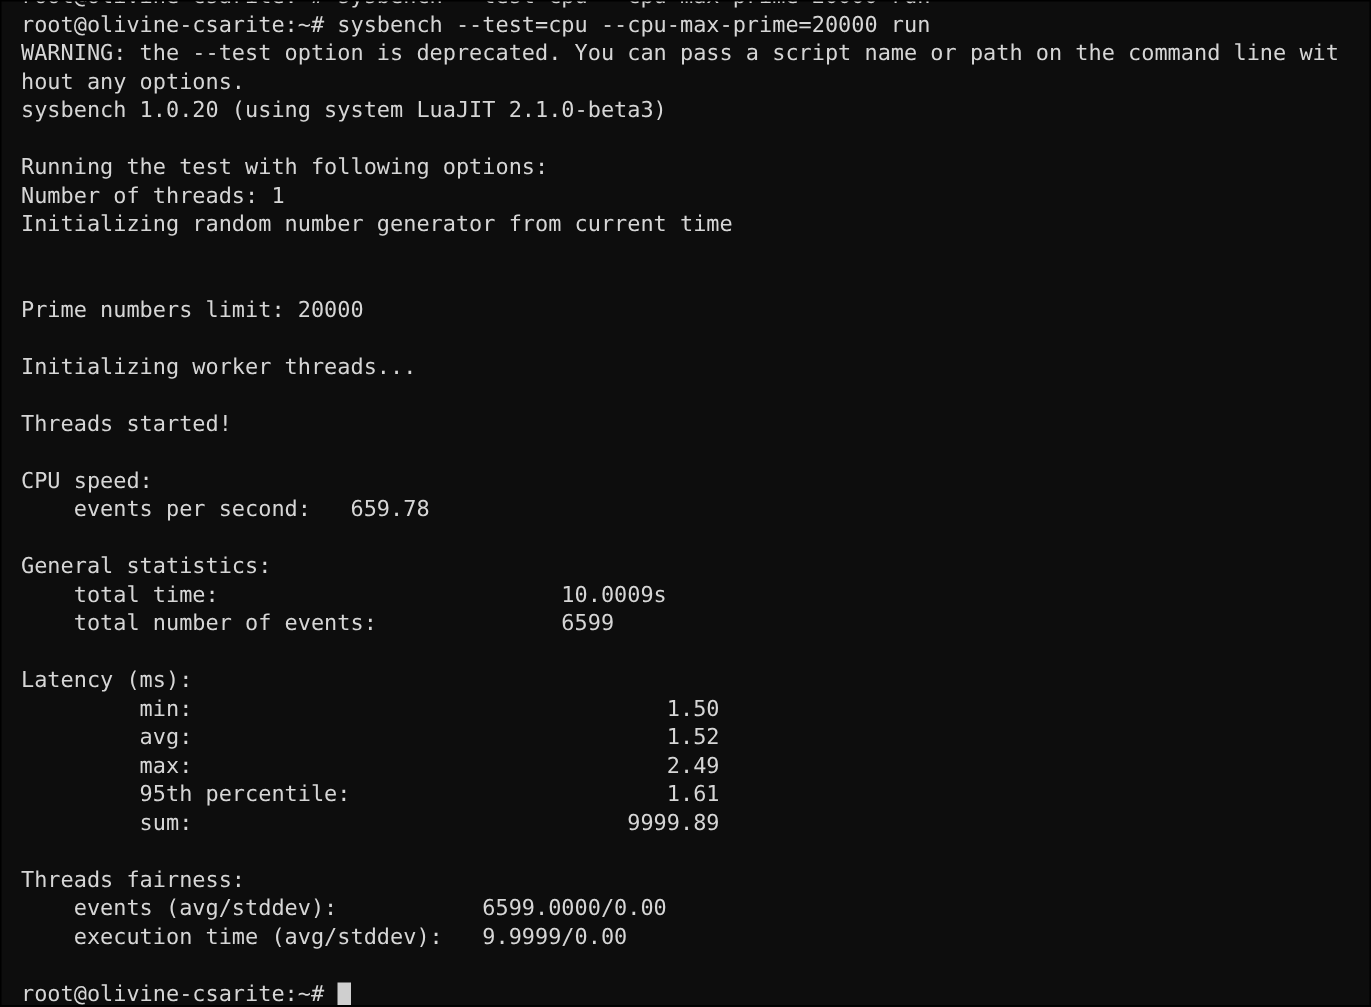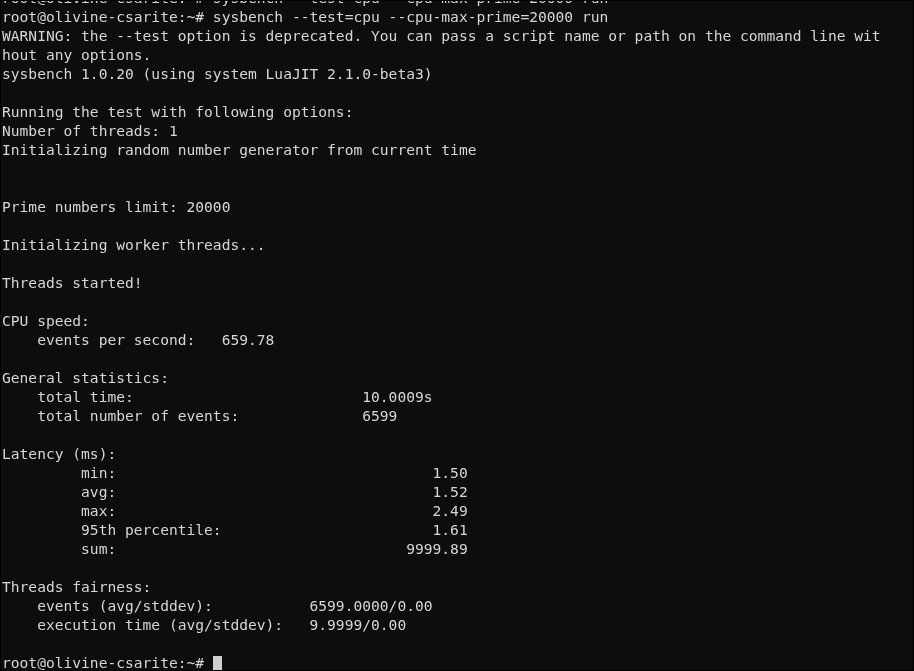--- a/index.html
+++ b/index.html
@@ -31,21 +31,21 @@
     font-size: 14.6px;
     line-height: 19px;
     letter-spacing: 0px;
     color: #d6d6d6;
     white-space: pre;
     -webkit-font-smoothing: none;
   }
   .line {
     display: block;
     height: 19px;
-    padding-left: 1px;
+    padding-left: 13px;
     white-space: pre;
   }
   .line.blank { color: transparent; }
   .cursor {
     display: inline-block;
     width: 8.9px;
     height: 15px;
     background: #cfcfcf;
     vertical-align: -3px;
     margin-left: 0.5px;

